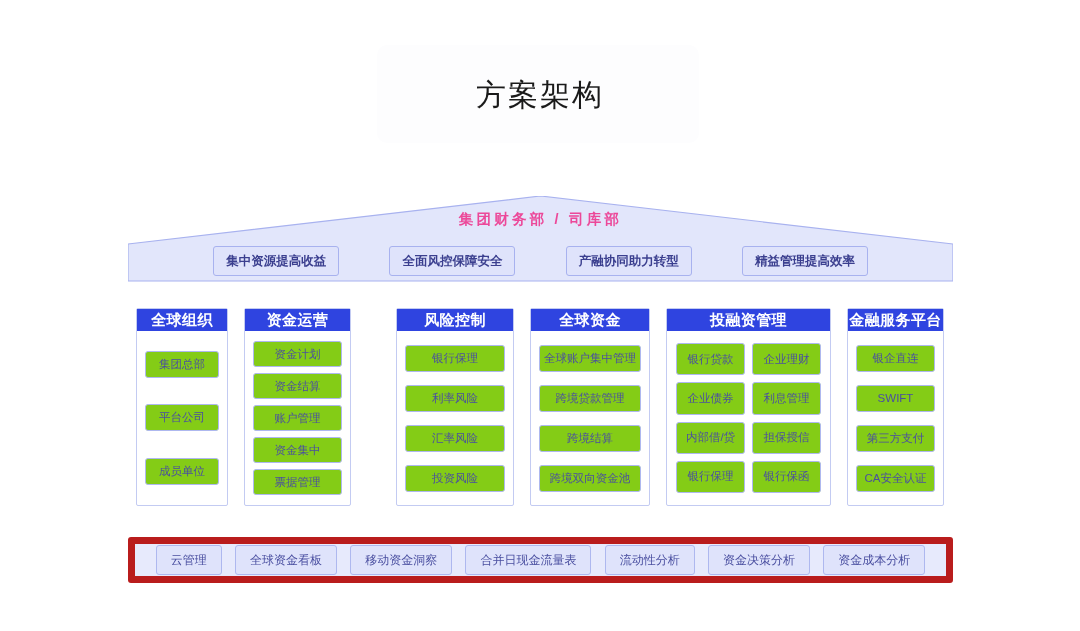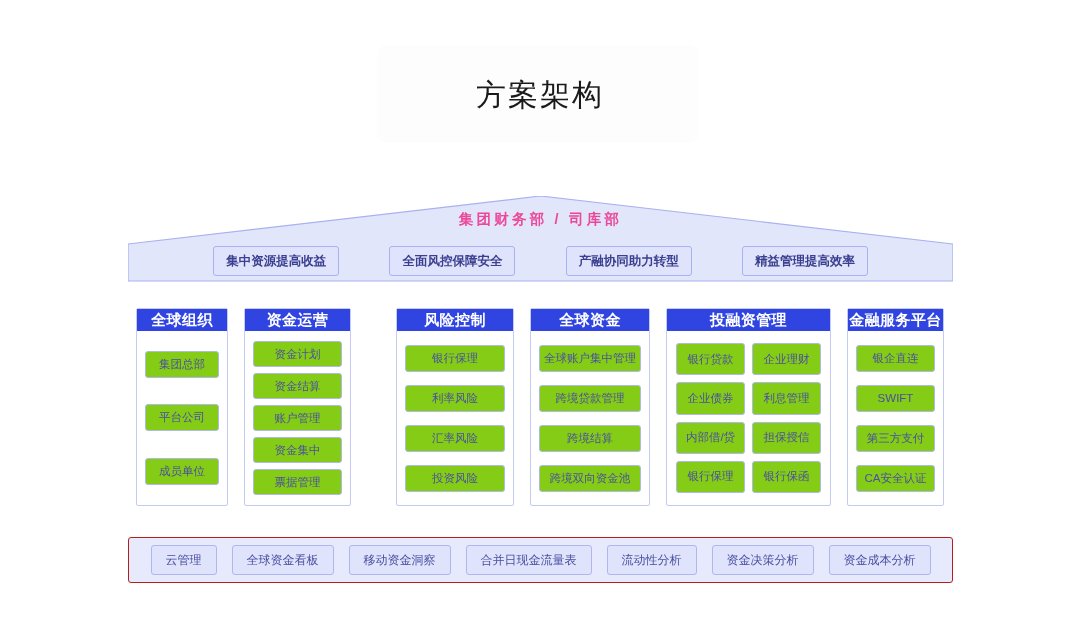--- a/index.html
+++ b/index.html
@@ -177,21 +177,21 @@
   .col-body.grid2 .cell { height: auto; min-height: 26px; }
 
   
   .bottom-bar {
     position: absolute;
     left: 128px;
     top: 537px;
     width: 825px;
     height: 46px;
     background: #e7eafc;
-    border: 1px solid #b91c1c;
+    border: 7px solid #b91c1c;
     border-radius: 3px;
     box-sizing: border-box;
     display: flex;
     align-items: center;
     justify-content: space-around;
     padding: 0 14px;
   }
   .bottom-pill {
     background: #dfe3fb;
     border: 1px solid #aeb8ef;

